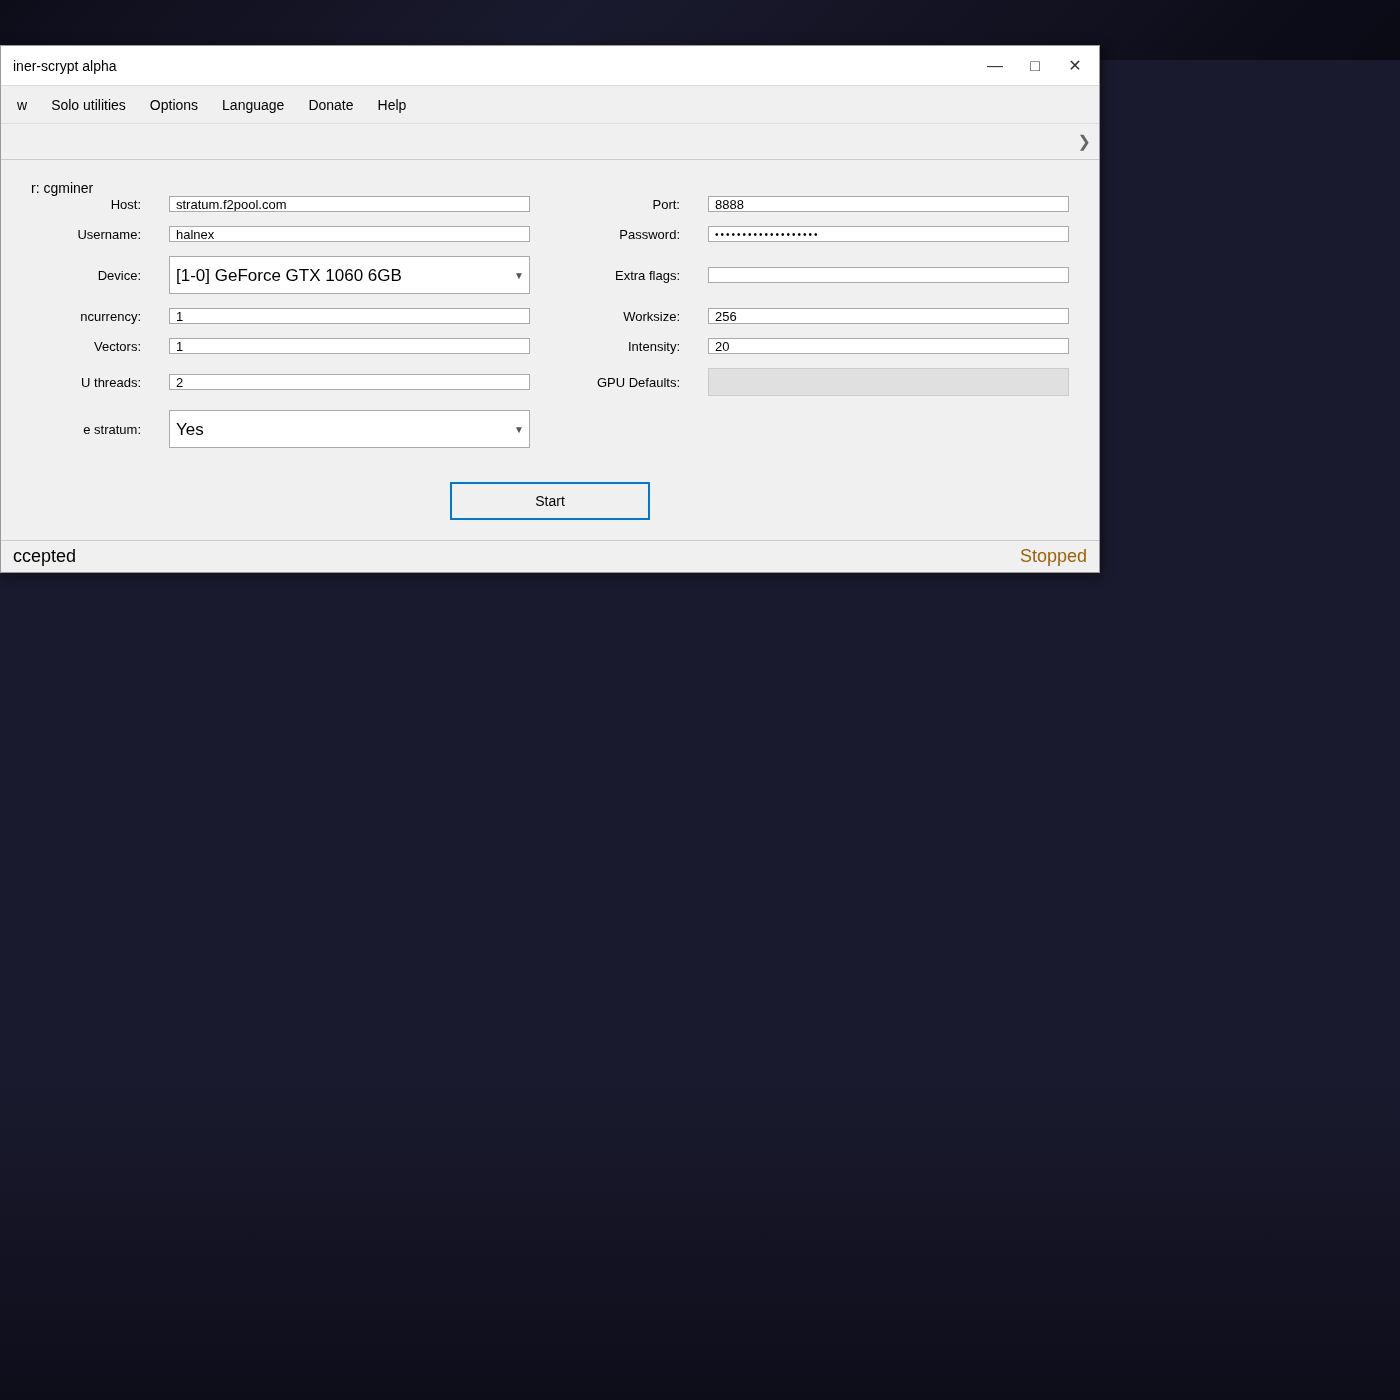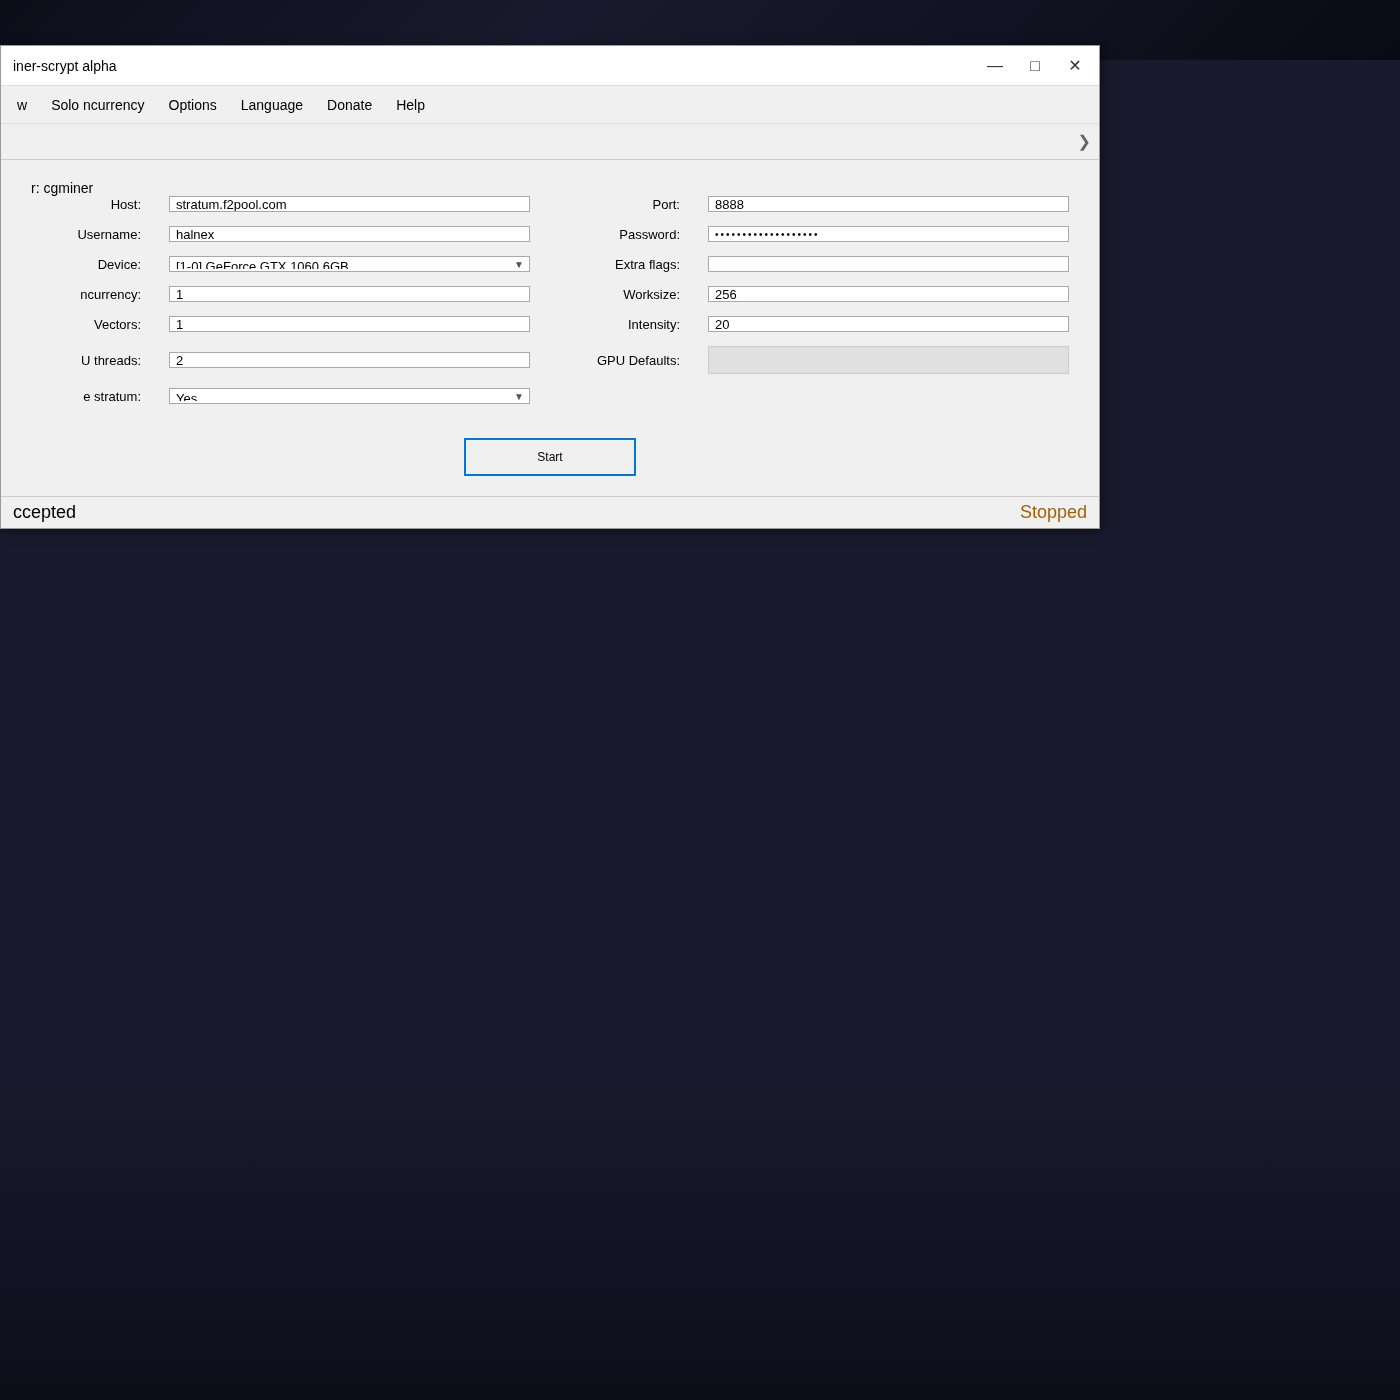--- a/index.html
+++ b/index.html
@@ -169,25 +169,25 @@
 
     .select-wrapper {
       flex: 1;
       position: relative;
       display: flex;
       align-items: center;
     }
 
     .select-wrapper select {
       width: 100%;
-      height: 16px;
+      height: 38px;
       border: 1px solid #aaa;
       background: #fff;
       padding: 2px 24px 2px 6px;
-      font-size: 13px;
+      font-size: 17px;
       outline: none;
       appearance: none;
       -webkit-appearance: none;
       cursor: pointer;
     }
 
     .select-arrow {
       position: absolute;
       right: 6px;
       pointer-events: none;
@@ -215,26 +215,26 @@
     
     .start-row {
       display: flex;
       justify-content: center;
       margin-top: 20px;
       padding: 0 10px;
       grid-column: 1 / -1;
     }
 
     .start-button {
-      width: 172px;
+      width: 200px;
       height: 38px;
       background: #f0f0f0;
       border: 2px solid #0078d4;
       color: #000;
-      font-size: 12px;
+      font-size: 14px;
       cursor: pointer;
       font-family: inherit;
     }
 
     
     .status-bar {
       background: #f0f0f0;
       height: 32px;
       border-top: 1px solid #ccc;
       display: flex;
@@ -264,21 +264,21 @@
     <span class="title-bar-title">iner-scrypt alpha</span>
     <div class="title-bar-controls">
       <button class="title-btn">—</button>
       <button class="title-btn">□</button>
       <button class="title-btn">✕</button>
     </div>
   </div>
 
   <div class="menu-bar">
     <span class="menu-item">w</span>
-    <span class="menu-item">Solo ncurrency</span>
+    <span class="menu-item">Solo utilities</span>
     <span class="menu-item">Options</span>
     <span class="menu-item">Language</span>
     <span class="menu-item">Donate</span>
     <span class="menu-item">Help</span>
   </div>
 
   <div class="toolbar">
     <span class="toolbar-arrow">❯</span>
   </div>
 

